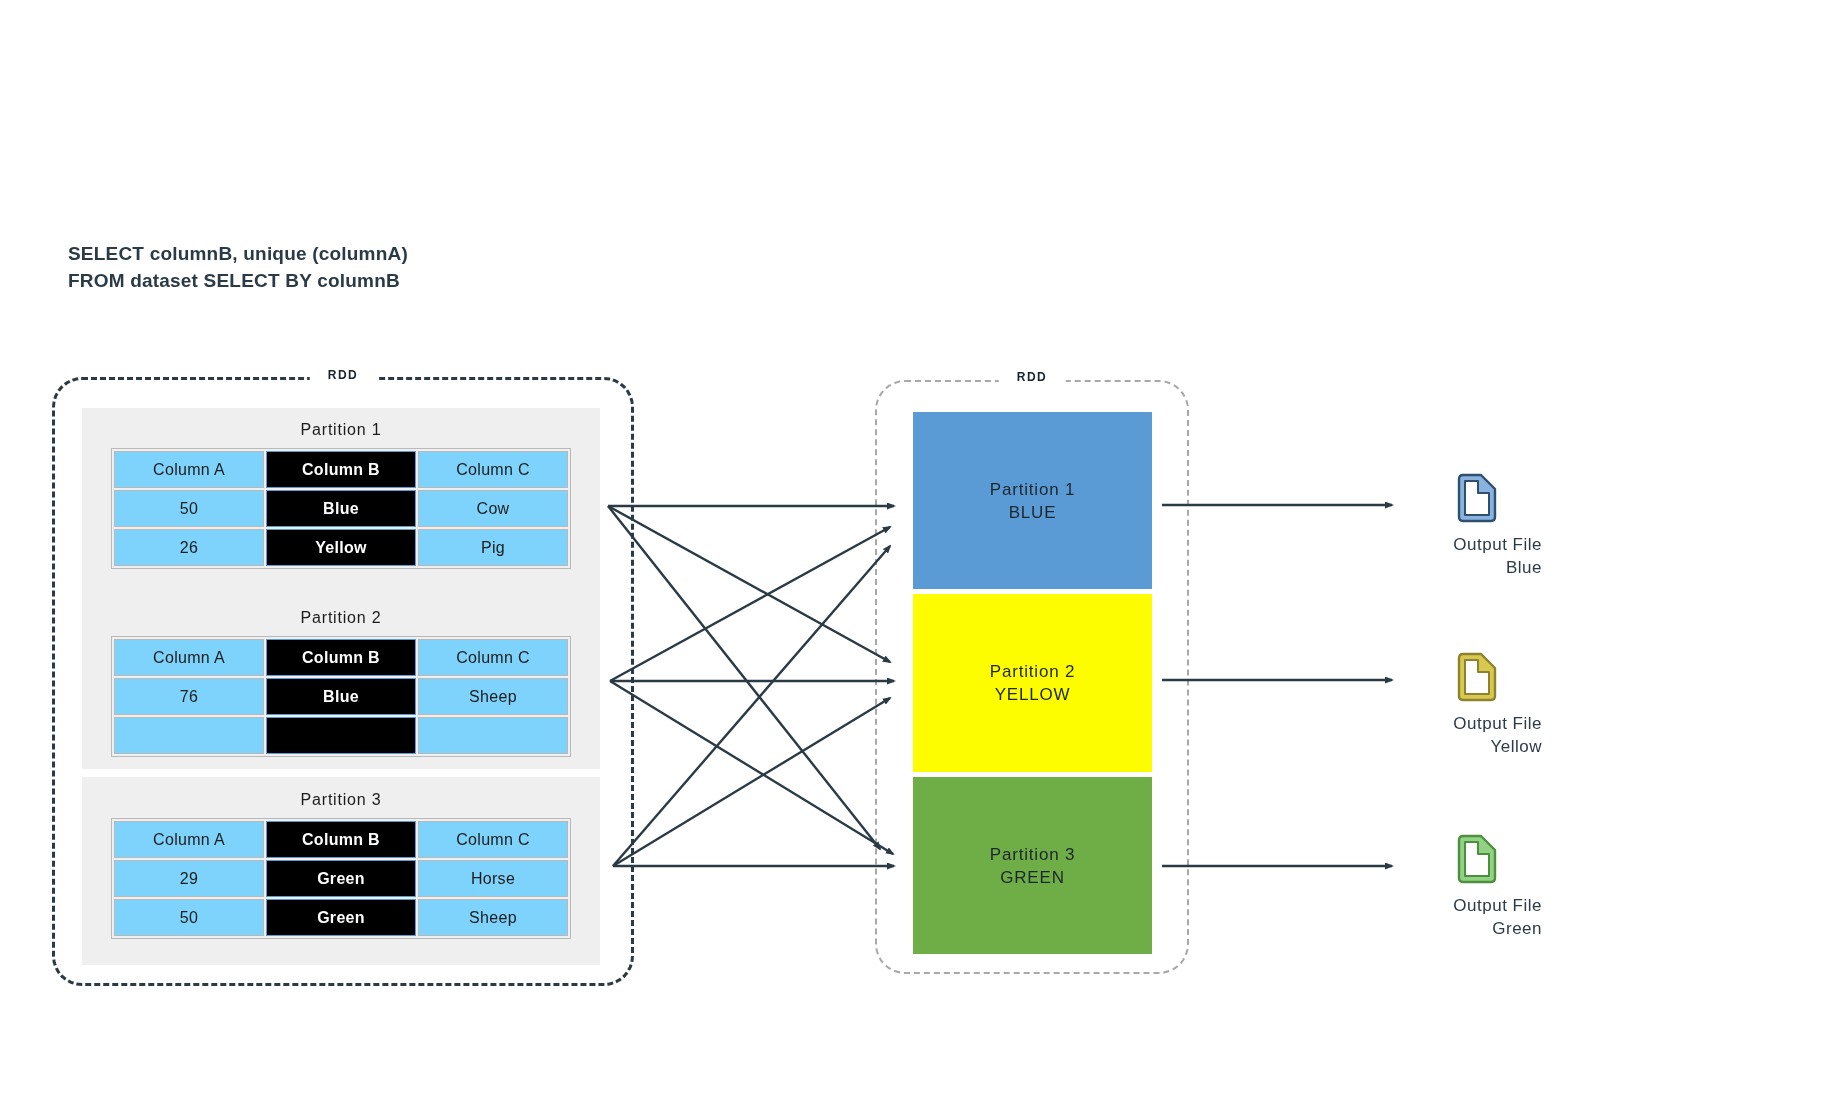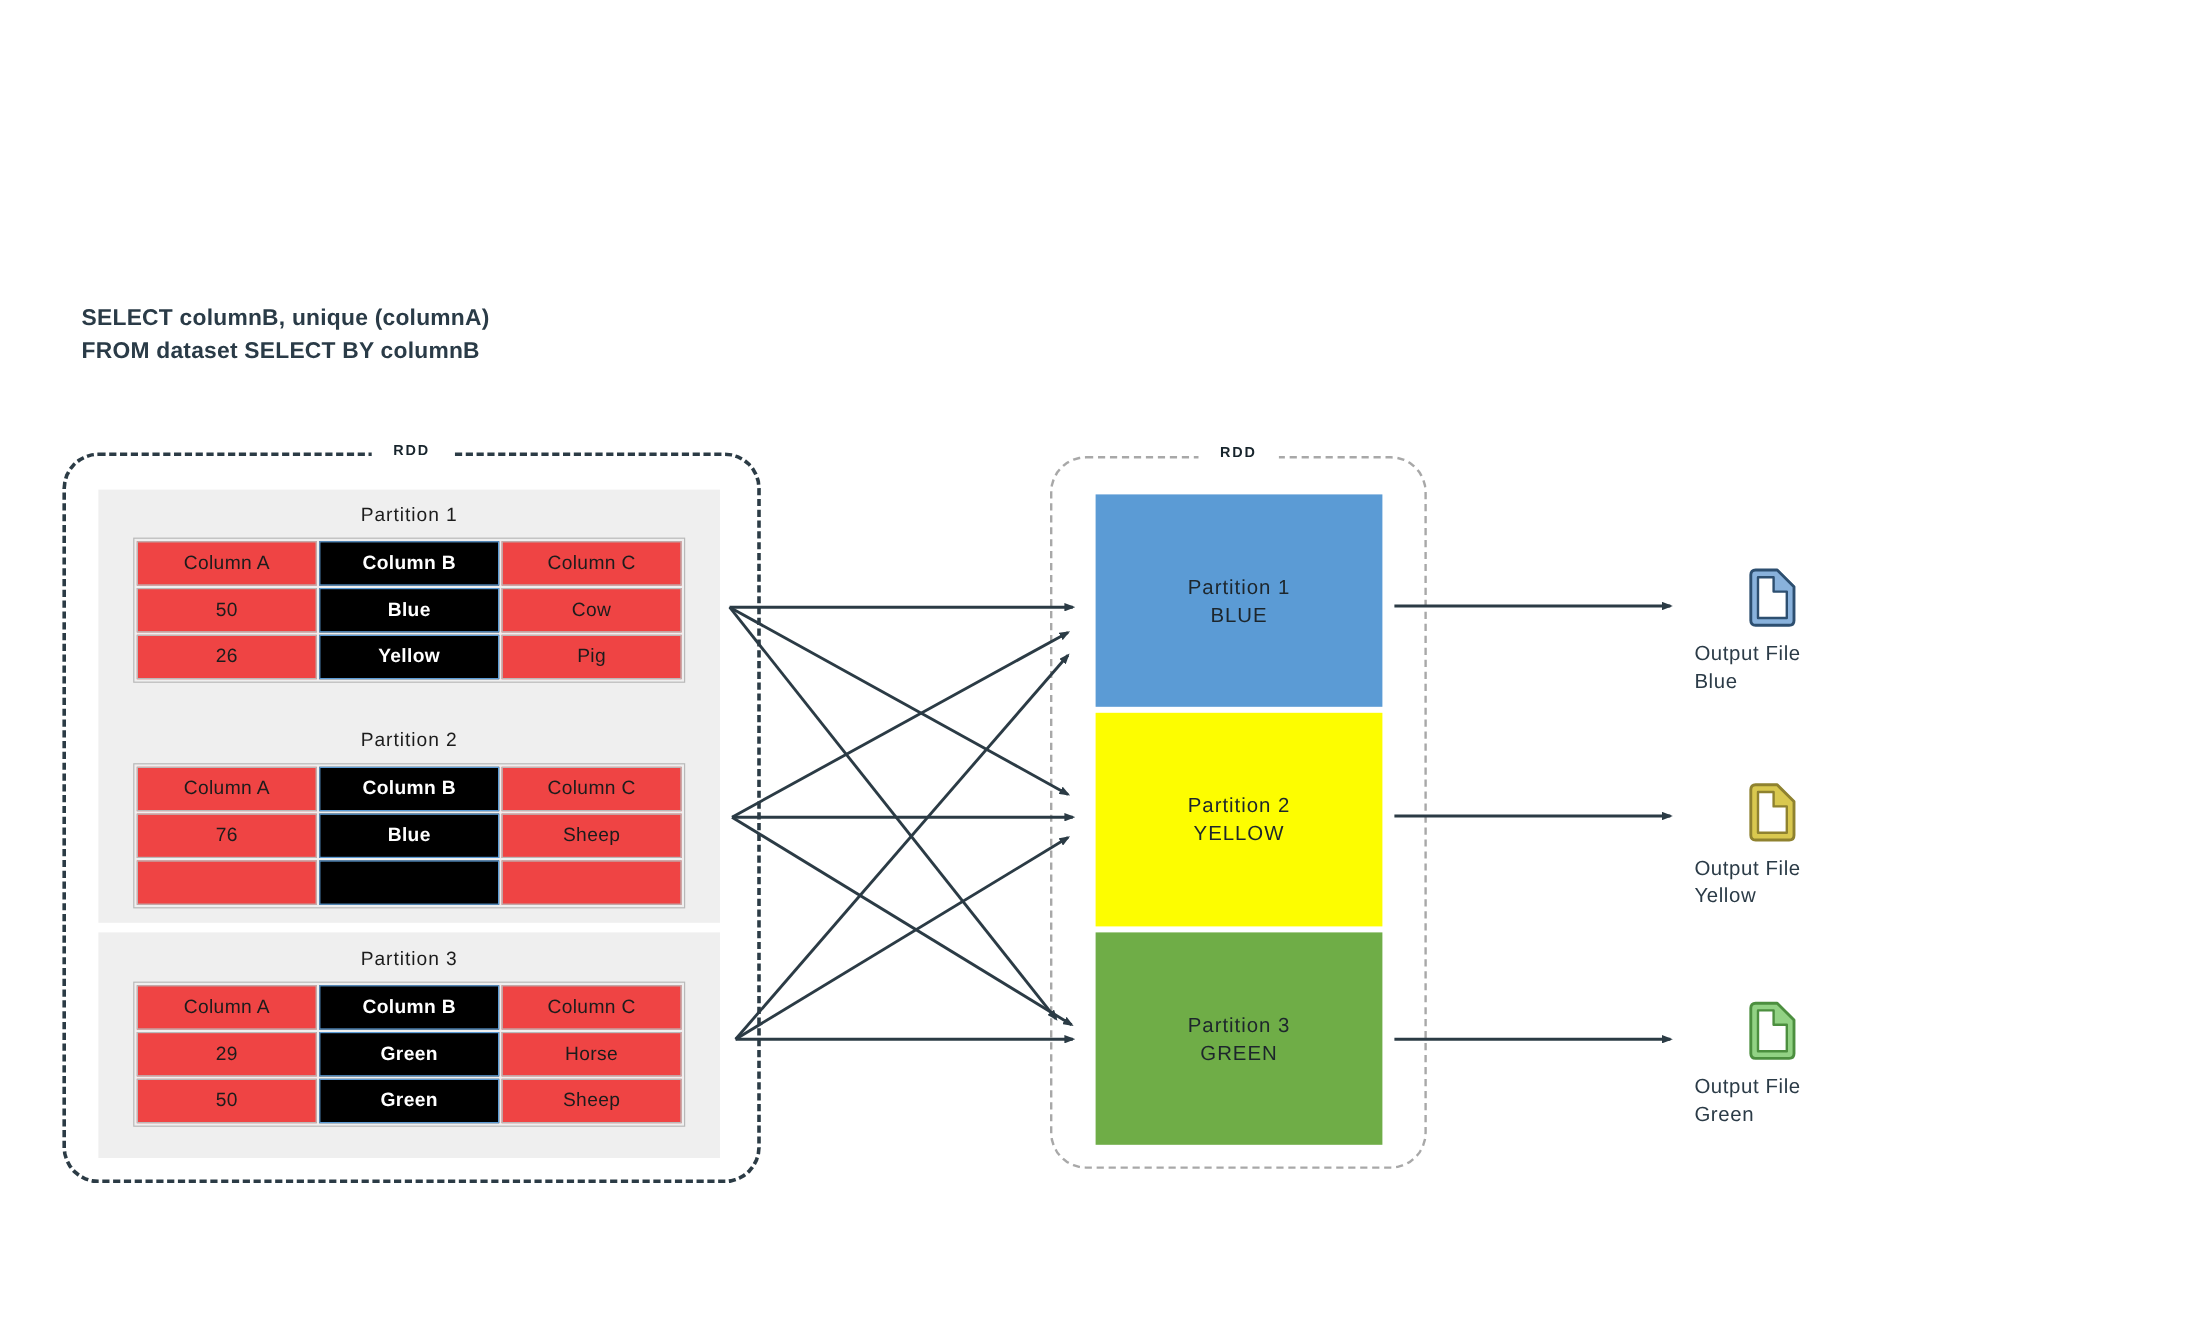--- a/index.html
+++ b/index.html
@@ -2,21 +2,21 @@
 <html><head>
 <meta charset="utf-8">
 <style>
   html,body { margin:0; padding:0; background:#fff; }
   .canvas {
     position:relative; width:1830px; height:1098px; background:#ffffff;
     font-family:"Liberation Sans", sans-serif; overflow:hidden;
   }
 
   
-  .query { position:absolute; left:68px; top:252px; font-size:19px; font-weight:bold;
+  .query { position:absolute; left:68px; top:240px; font-size:19px; font-weight:bold;
            color:#2a3b47; line-height:27px; letter-spacing:0.2px; }
 
   
   .rddbox { position:absolute; border-radius:30px; }
   .rddbox.left  { left:52px;  top:377px; width:576px; height:603px; border:3px dashed #2b3b45; }
   .rddbox.right { left:875px; top:380px; width:310px; height:590px; border:2px dashed #a8a8a8; }
   .rddlabel { position:absolute; top:-12px; left:50%; transform:translateX(-50%);
               background:#ffffff; padding:0 18px; font-weight:bold; font-size:12px;
               letter-spacing:1.5px; color:#17242c; white-space:nowrap; }
 
@@ -27,37 +27,37 @@
 
   .ptitle { font-size:16px; color:#1c1c1c; letter-spacing:0.8px; text-align:center; }
   .t-first { margin:13px 0 9px; }
   .t-second { margin:40px 0 9px; }
   .t-third { margin:14px 0 9px; }
 
   table.ptable { border-collapse:separate; border-spacing:2px; margin:0 auto;
                  border:1px solid #b9b9b9; }
   .ptable td { width:146px; height:33px; text-align:center; vertical-align:middle;
                font-size:16px; color:#1c1c1c; border:1px solid #b9b9b9;
-               background:#ef4444; letter-spacing:0.3px; }
+               background:#7dd3fc; letter-spacing:0.3px; }
   .ptable td.colb { background:#000000; border-color:#5b9bd5; color:#ffffff; font-weight:bold; }
 
   
   .block { position:absolute; left:36px; width:239px; display:flex; flex-direction:column;
            align-items:center; justify-content:center; font-size:17px; line-height:23px;
            letter-spacing:0.8px; color:#1d262c; }
   .block.blue   { top:30px;  height:177px; background:#5b9bd5; }
   .block.yellow { top:212px; height:178px; background:#fdfd00; }
   .block.green  { top:395px; height:177px; background:#6fad47; }
 
   
   svg.arrows { position:absolute; left:0; top:0; width:1830px; height:1098px; pointer-events:none; }
   .arrow { stroke:#2b3b45; stroke-width:2.4; fill:none; }
 
   
-  .output { position:absolute; width:130px; text-align:left; color:#2b3b47;
+  .output { position:absolute; width:130px; text-align:right; color:#2b3b47;
             font-size:17px; line-height:23px; letter-spacing:0.5px; }
   .output svg { display:block; margin:0 auto 9px; }
   .out-blue   { left:1412px; top:472px; }
   .out-yellow { left:1412px; top:651px; }
   .out-green  { left:1412px; top:833px; }
 </style>
 </head>
 <body>
 
 <div class="canvas">

